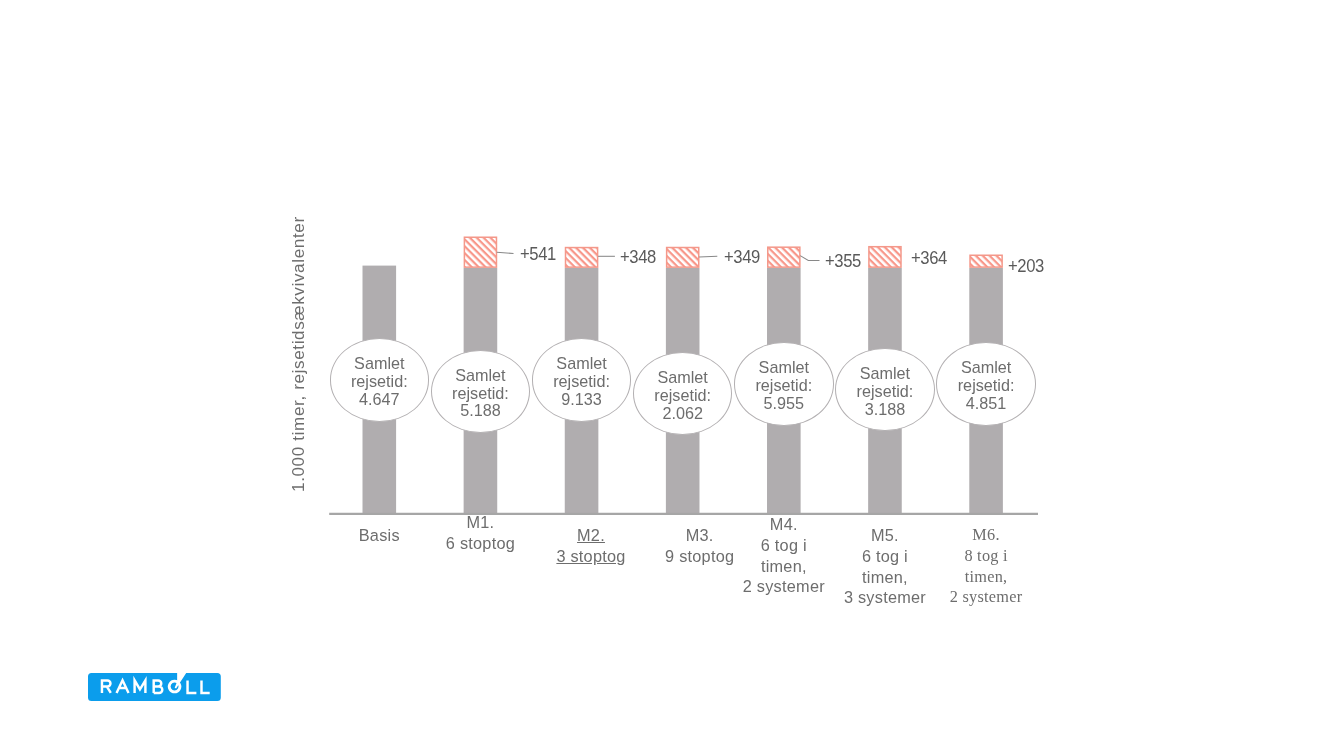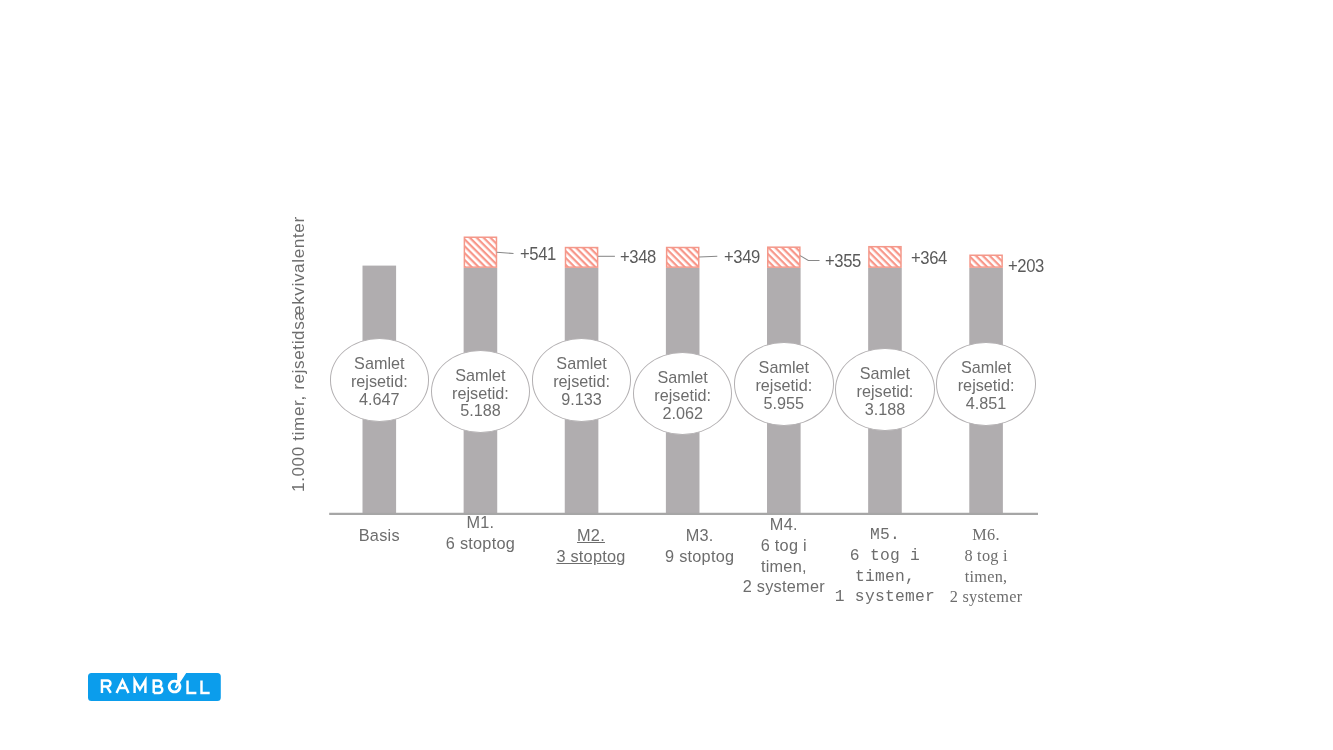--- a/index.html
+++ b/index.html
@@ -177,25 +177,25 @@
       <div class="xlab" style="left: 682.69px; top: 525px; margin-left: 17px;">
         <div>M3.</div>
         <div>9 stoptog</div>
       </div>
       <div class="xlab" style="left: 783.82px; top: 514px;">
         <div>M4.</div>
         <div>6 tog i</div>
         <div>timen,</div>
         <div>2 systemer</div>
       </div>
-      <div class="xlab" style="left: 884.95px; top: 525px; font-family: Liberation Mono, monospace;">
+      <div class="xlab" style="left: 884.95px; top: 525px;">
         <div>M5.</div>
         <div>6 tog i</div>
         <div>timen,</div>
-        <div>1 systemer</div>
+        <div>3 systemer</div>
       </div>
       <div class="xlab" style="left: 986.08px; top: 525px; font-family: Liberation Serif, serif;">
         <div>M6.</div>
         <div>8 tog i</div>
         <div>timen,</div>
         <div>2 systemer</div>
       </div>
     </div>
 
   <div class="logo">

